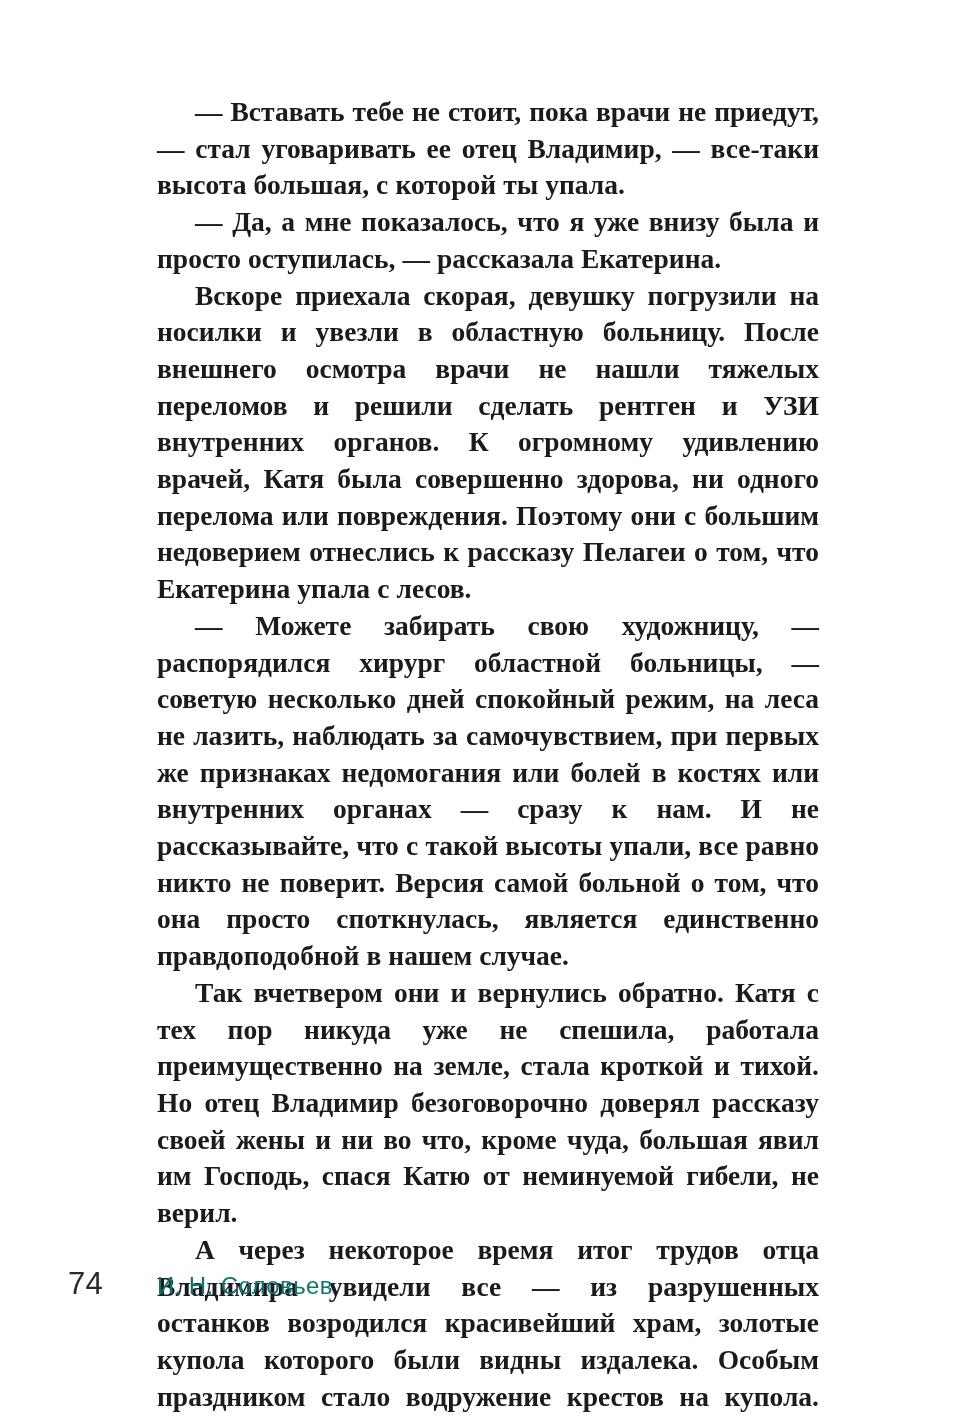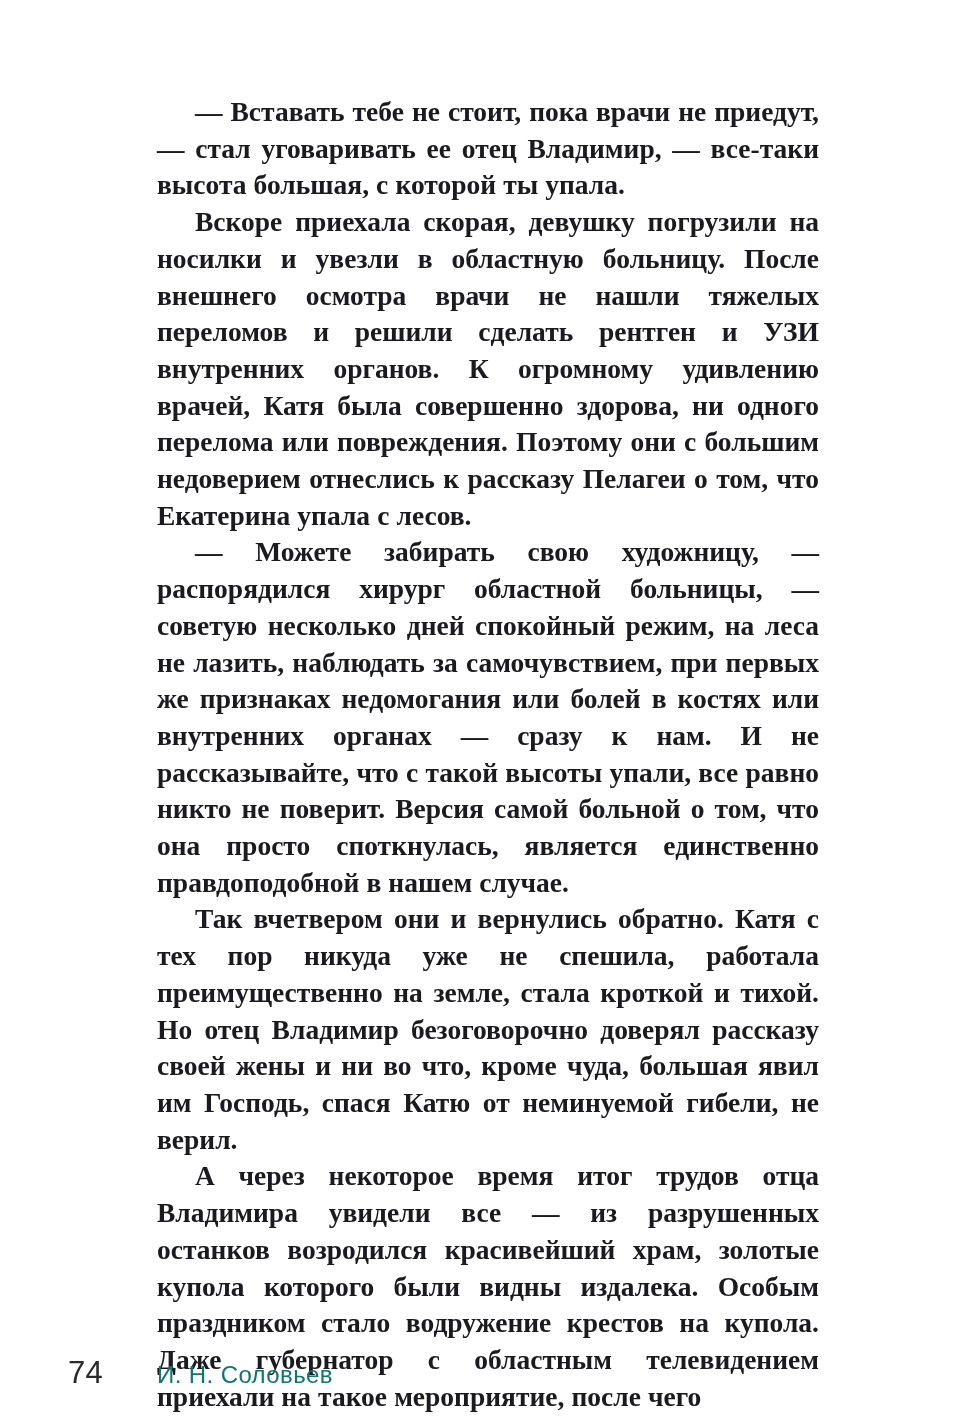--- a/index.html
+++ b/index.html
@@ -43,21 +43,21 @@
     word-spacing: 0.2px;
   }
 
   .para.last-open {
     
   }
 
   .footer {
     position: absolute;
     left: 0;
-    top: 1356px;
+    top: 1267px;
     width: 970px;
     height: 40px;
   }
 
   .page-number {
     position: absolute;
     left: 68px;
     top: 0;
     font-family: "Liberation Sans", "DejaVu Sans", sans-serif;
     font-size: 31px;
@@ -78,20 +78,21 @@
     white-space: nowrap;
   }
 </style>
 </head>
 <body>
 
 <div class="page">
 
   <div class="text-column">
     <p class="para">— Вставать тебе не стоит, пока врачи не приедут, — стал уговаривать ее отец Владимир, — все-таки высота большая, с которой ты упала.</p>
+    <p class="para">— Да, а мне показалось, что я уже внизу была и про­сто оступилась, — рассказала Екатерина.</p>
     <p class="para">Вскоре приехала скорая, девушку погрузили на но­силки и увезли в областную больницу. После внешнего осмотра врачи не нашли тяжелых переломов и решили сделать рентген и УЗИ внутренних органов. К огромно­му удивлению врачей, Катя была совершенно здорова, ни одного перелома или повреждения. Поэтому они с большим недоверием отнеслись к рассказу Пелагеи о том, что Екатерина упала с лесов.</p>
     <p class="para">— Можете забирать свою художницу, — распорядился хирург областной больницы, — советую несколько дней спокойный режим, на леса не лазить, наблюдать за само­чувствием, при первых же признаках недомогания или болей в костях или внутренних органах — сразу к нам. И не рассказывайте, что с такой высоты упали, все равно никто не поверит. Версия самой больной о том, что она просто споткнулась, является единственно правдопо­добной в нашем случае.</p>
     <p class="para">Так вчетвером они и вернулись обратно. Катя с тех пор никуда уже не спешила, работала преимуществен­но на земле, стала кроткой и тихой. Но отец Владимир безоговорочно доверял рассказу своей жены и ни во что, кроме чуда, большая явил им Господь, спася Катю от не­минуемой гибели, не верил.</p>
     <p class="para last-open">А через некоторое время итог трудов отца Владими­ра увидели все — из разрушенных останков возродился красивейший храм, золотые купола которого были вид­ны издалека. Особым праздником стало водружение крестов на купола. Даже губернатор с областным теле­видением приехали на такое мероприятие, после чего</p>
   </div>
 
   <div class="footer">
     <div class="page-number">74</div>
     <div class="running-head">И. Н. Соловьев</div>
   </div>

